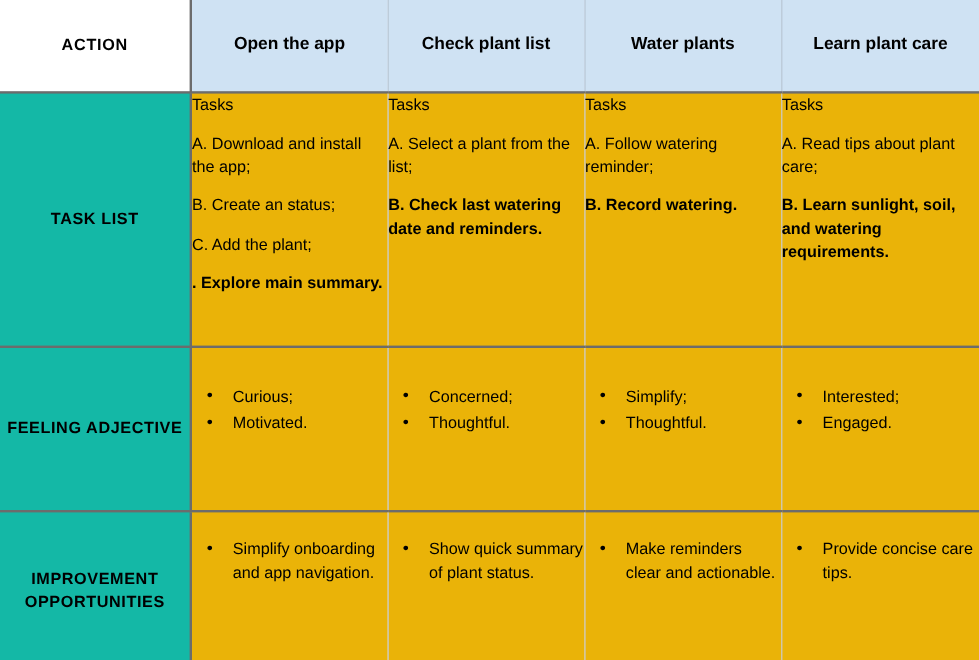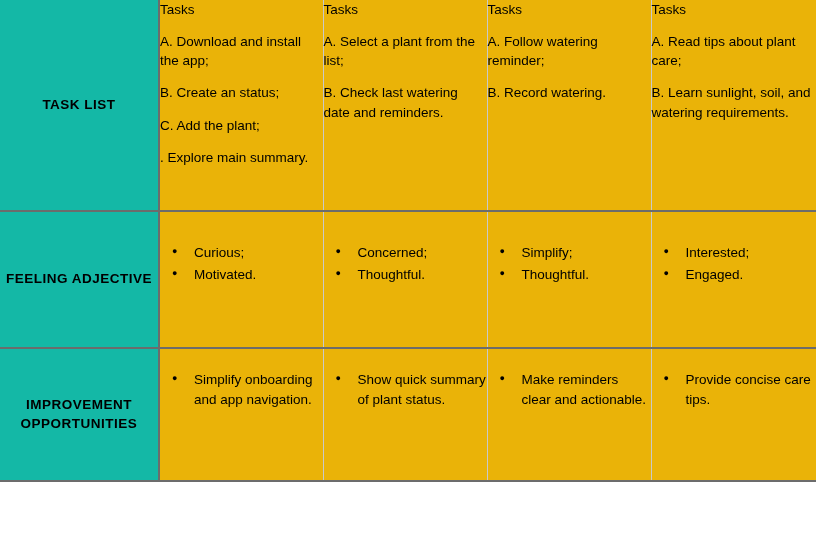--- a/index.html
+++ b/index.html
@@ -80,21 +80,21 @@
     line-height: 1.42;
   }
   .cell.last { border-right: none; }
 
   .task-title {
     margin: 0 0 13px 0;
   }
   .task-item {
     margin: 0 0 13px 0;
   }
-  .task-item:last-child { margin-bottom: 0; }
+  .task-item:last-child { margin-bottom: 0; font-weight: bold; }
 
   ul.bullets {
     margin: 0;
     padding: 0 0 0 34px;
     list-style: none;
   }
   ul.bullets li {
     position: relative;
     margin: 0 0 2px 0;
     line-height: 1.45;
@@ -117,20 +117,27 @@
 
 <table class="journey">
   <colgroup>
     <col class="c0">
       <col class="c1">
       <col class="c2">
       <col class="c3">
       <col class="c4">
   </colgroup>
   <tbody>
+    <tr class="hdr-row">
+      <td class="hdr-action">ACTION</td>
+      <td class="hdr-stage">Open the app</td>
+      <td class="hdr-stage">Check plant list</td>
+      <td class="hdr-stage">Water plants</td>
+      <td class="hdr-stage last">Learn plant care</td>
+    </tr>
 
     <tr class="row-task">
       <td class="row-label">TASK LIST</td>
 
       <td class="cell">
         <div class="task-title">Tasks</div>
         <div class="task-item">A. Download and install the app;</div>
         <div class="task-item">B. Create an status;</div>
         <div class="task-item">C. Add the plant;</div>
         <div class="task-item">. Explore main summary.</div>

